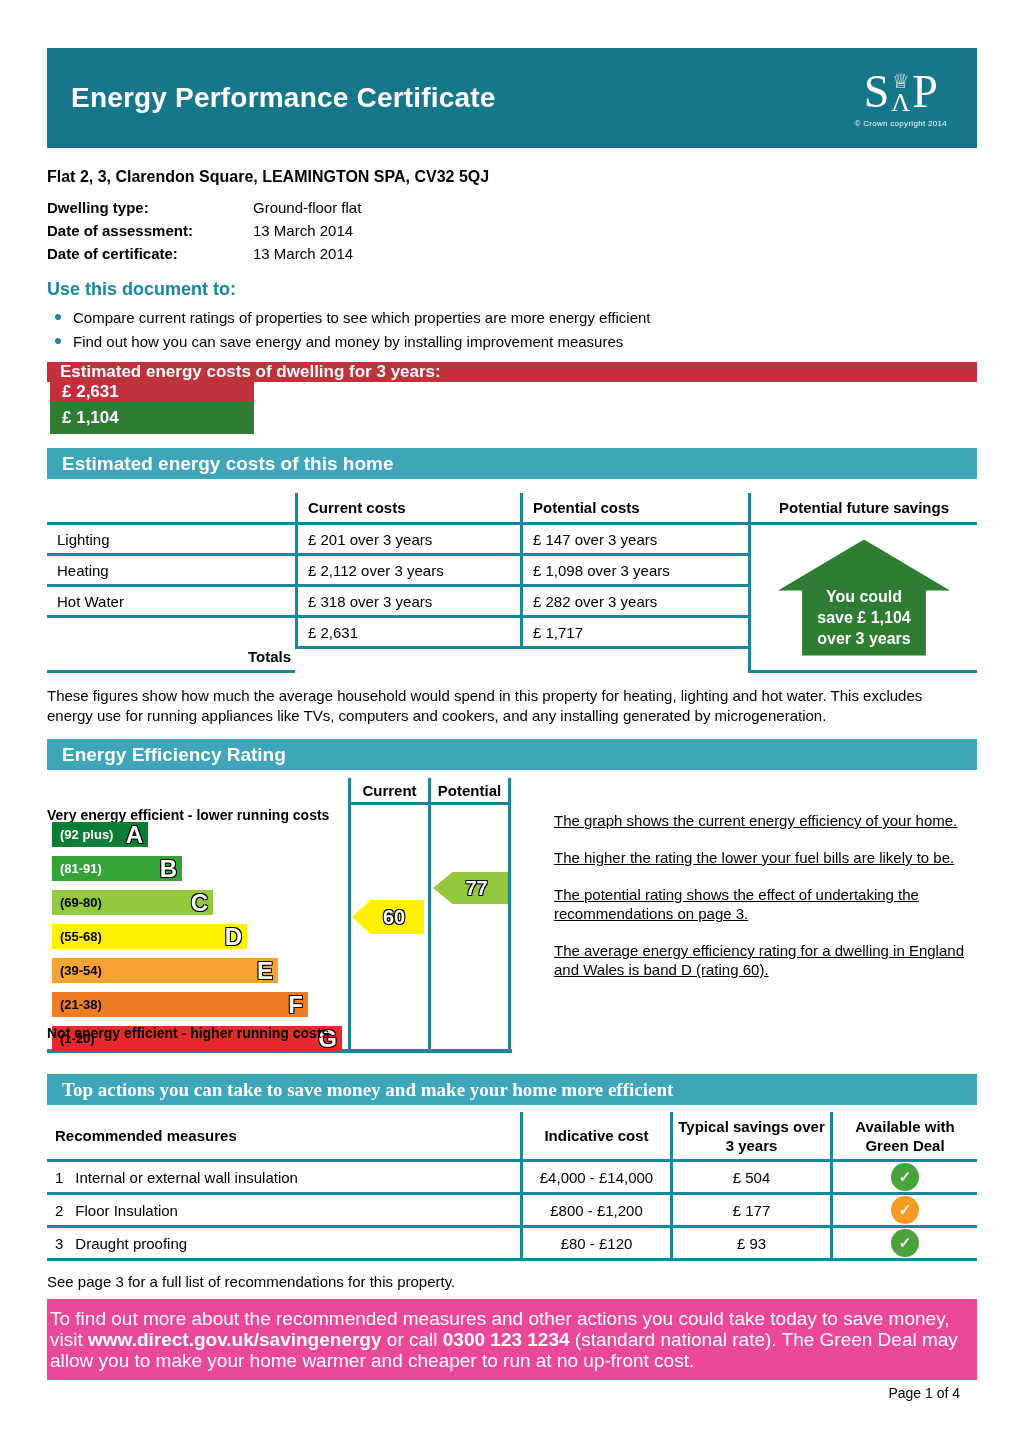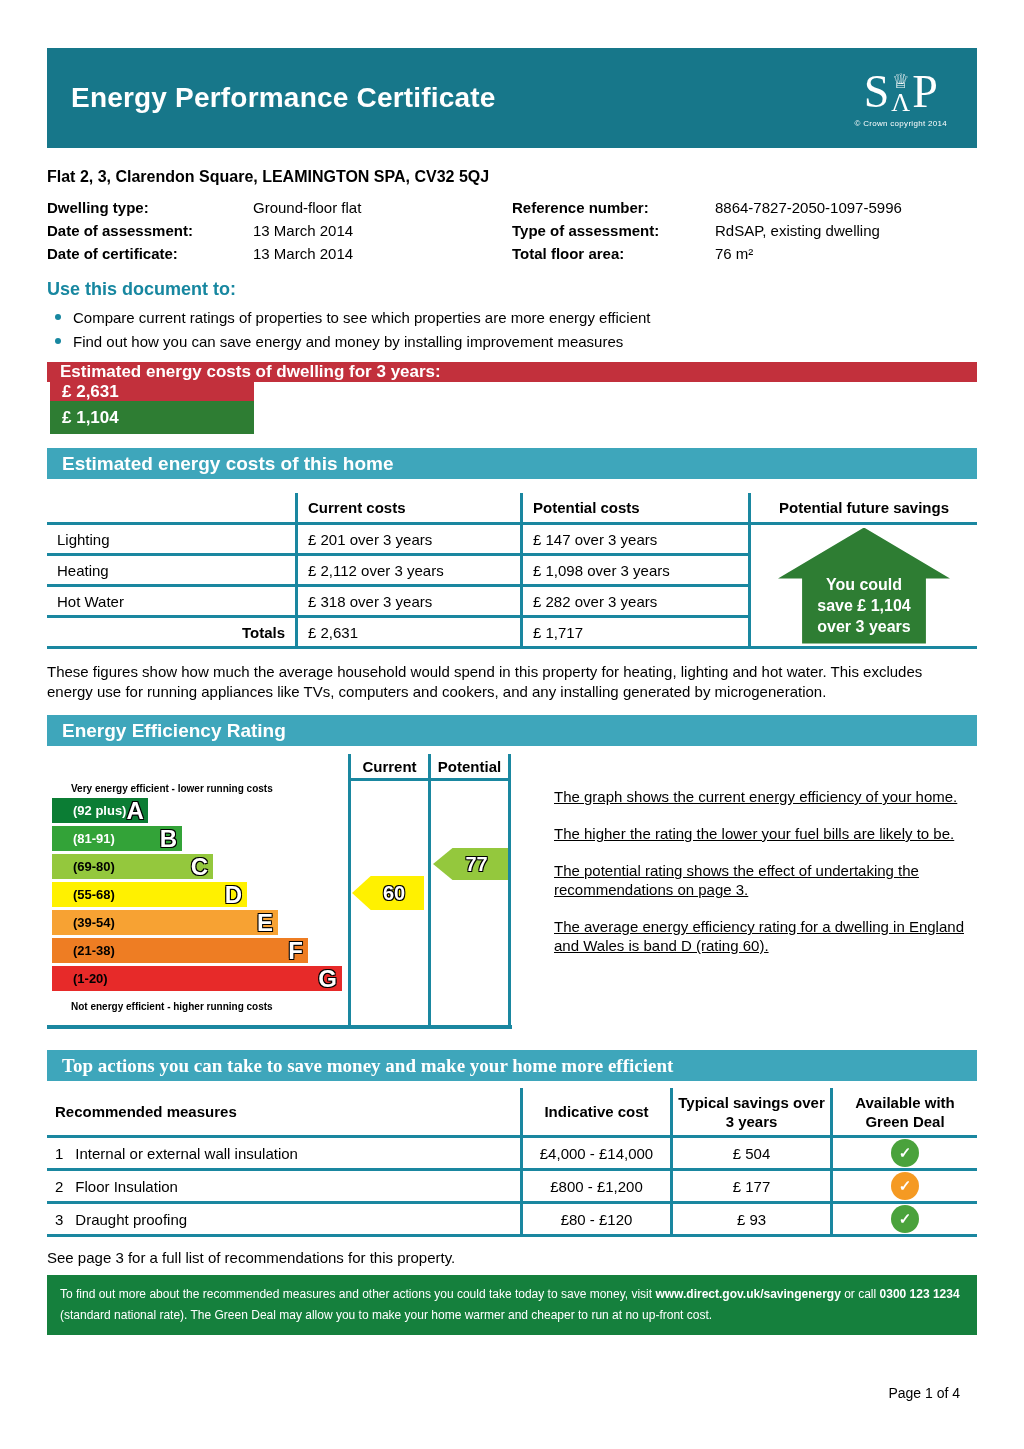--- a/index.html
+++ b/index.html
@@ -50,44 +50,44 @@
   .sec { background:#3ea6bb; color:#fff; font-weight:bold; font-size:19px;
          height:31px; line-height:31px; padding-left:15px; }
 
   
   .costs { display:grid; grid-template-columns:248px 225px 228px 229px; margin-top:14px; font-size:15px; }
   .costs .c { display:flex; align-items:center; padding-left:10px; }
   .costs .bl { border-left:3px solid #1a87a0; }
   .costs .bb { border-bottom:3px solid #1a87a0; }
   .costs .h { height:32px; font-weight:bold; }
   .costs .r { height:31px; }
-  .costs .tot-lbl { justify-content:flex-end; padding-right:10px; font-weight:bold; }
+  .costs .tot-lbl { justify-content:flex-end; padding-right:4px; font-weight:bold;margin-top:24px; }
   .costs .sav-head { justify-content:center; padding-left:0; }
   .savings-cell { grid-column:4; grid-row:2 / 6; border-left:3px solid #1a87a0;
                   border-bottom:3px solid #1a87a0; display:flex; align-items:center; justify-content:center; }
   .house { position:relative; width:172px; height:116px; background:#2e7d33;
            clip-path:polygon(50% 0, 100% 44%, 86% 44%, 86% 100%, 14% 100%, 14% 44%, 0 44%); }
   .house-text { position:absolute; left:0; right:0; bottom:7px; text-align:center;
                 color:#fff; font-weight:bold; font-size:16px; line-height:21px; }
 
   .footnote { margin-top:13px; font-size:15px; line-height:20px; width:915px; }
 
   
   .eer-wrap { display:flex; margin-top:8px;gap:16px; }
   .chart { position:relative; width:465px; height:275px; border-bottom:4px solid #1a87a0; }
   .vline { position:absolute; top:0; bottom:0; width:3px; background:#1a87a0; }
   .v1 { left:301px; } .v2 { left:381px; } .v3 { left:461px; }
   .colhead { position:absolute; top:1px; height:23px; line-height:23px; text-align:center;
              font-weight:bold; font-size:15px; }
   .ch-cur { left:304px; width:77px; } .ch-pot { left:384px; width:77px; }
   .head-underline { position:absolute; left:301px; top:24px; width:163px; height:3px; background:#1a87a0; }
-  .toplbl, .botlbl { position:absolute; left:24px; font-size:10px; font-weight:bold; }
+  .toplbl, .botlbl { position:absolute; left:0; font-size:14px; font-weight:bold; }
   .toplbl { top:29px; } .botlbl { top:247px; }
   .bands { position:absolute; left:5px; top:44px; }
-  .band { height:25px; margin-bottom:3px; display:flex; align-items:center; justify-content:space-between;padding-left:13px; }
+  .band { height:25px; margin-bottom:9px; display:flex; align-items:center; justify-content:space-between; }
   .band .range { font-size:13px; font-weight:bold; padding-left:8px; white-space:nowrap; }
   .band .letter { font-size:24px; font-weight:bold; color:#fff; line-height:1; padding-right:5px;
                   text-shadow:-1px -1px 0 #000, 1px -1px 0 #000, -1px 1px 0 #000, 1px 1px 0 #000; }
   .b0 { width:96px;  background:#0b7d34; } .b0 .range { color:#fff; }
   .b1 { width:130px; background:#33a338; } .b1 .range { color:#fff; }
   .b2 { width:161px; background:#94c83d; }
   .b3 { width:195px; background:#fff100; }
   .b4 { width:226px; background:#f7a233; }
   .b5 { width:256px; background:#ee7d23; }
   .b6 { width:290px; background:#e72a29; }
@@ -111,22 +111,22 @@
   .acts .r { height:33px; }
   .acts .num { margin-right:12px; }
   .gd-icon { width:24px; height:24px; border-radius:50%; display:flex; align-items:center;
              justify-content:center; color:#fff; font-size:15px; font-weight:bold; }
   .gd-green { background:#4aa23c; box-shadow:0 0 0 2px #4aa23c; }
   .gd-orange { background:#f59a23; box-shadow:0 0 0 2px #f59a23; }
 
   .see-page { margin-top:12px; font-size:15px; }
 
   
-  .info-box { margin-top:9px; background:#15803d; color:#fff; font-size:12px;
-              line-height:21px; padding:9px 13px; }
+  .info-box { margin-top:9px; background:#ec4899; color:#fff; font-size:19px;
+              line-height:21px; padding:9px 3px; }
   .info-box .b { font-weight:bold; }
   .info-box a { color:#fff; text-decoration:none; font-weight:bold; }
 
   .page-num { position:absolute; top:1385px; right:64px; font-size:14px; }
 </style>
 </head>
 <body>
 
 <div class="page">
   <div class="content">
@@ -153,34 +153,20 @@
           <span class="dlabel">Dwelling type:</span>
           <span>Ground-floor flat</span>
         </div>
         <div class="drow">
           <span class="dlabel">Date of assessment:</span>
           <span>13 March 2014</span>
         </div>
         <div class="drow">
           <span class="dlabel">Date of certificate:</span>
           <span>13 March 2014</span>
-        </div>
-      </div>
-      <div class="dcol right">
-        <div class="drow">
-          <span class="dlabel">Reference number:</span>
-          <span>8864-7827-2050-1097-5996</span>
-        </div>
-        <div class="drow">
-          <span class="dlabel">Type of assessment:</span>
-          <span>RdSAP, existing dwelling</span>
-        </div>
-        <div class="drow">
-          <span class="dlabel">Total floor area:</span>
-          <span>76 m²</span>
         </div>
       </div>
     </div>
 
     <div class="use-head">Use this document to:</div>
     <ul class="bullets">
       <li>Compare current ratings of properties to see which properties are more energy efficient</li>
       <li>Find out how you can save energy and money by installing improvement measures</li>
     </ul>
 

